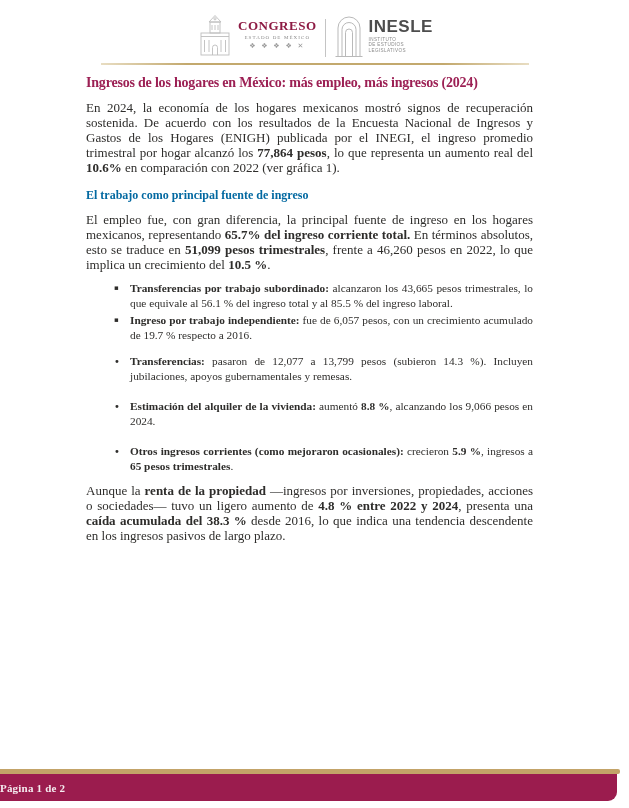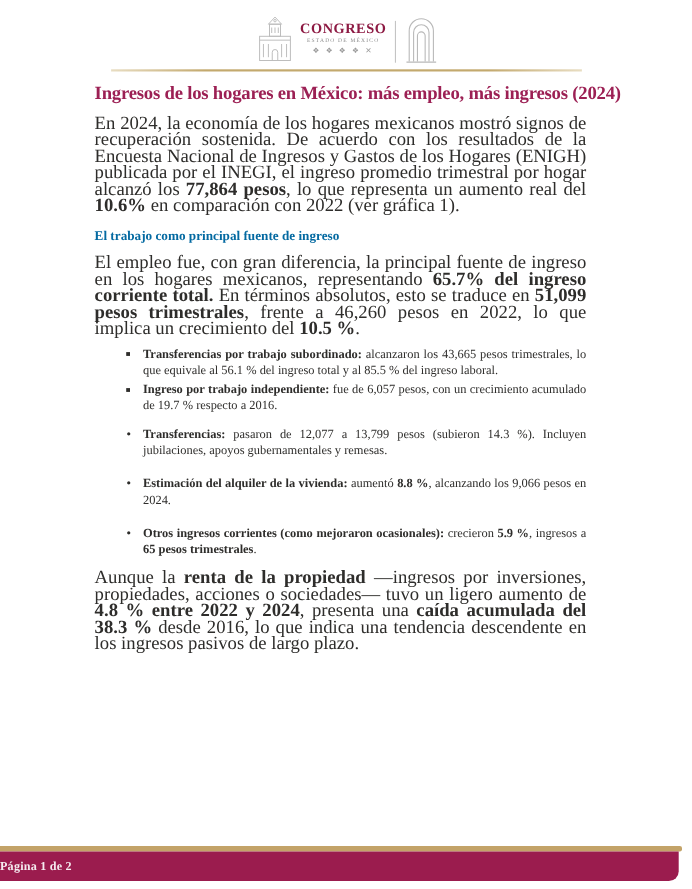--- a/index.html
+++ b/index.html
@@ -16,23 +16,23 @@
   .logo-divider{width:1px;height:38px;background:#c4c4c4;margin-top:5px;}
   .logo-right{display:flex;align-items:flex-start;gap:5px;}
   .inesle-text{display:flex;flex-direction:column;margin-top:6px;font-family:"Liberation Sans",sans-serif;}
   .inesle-name{font-weight:bold;color:#4d4d4d;font-size:17px;letter-spacing:.5px;line-height:17px;}
   .inesle-sub{font-size:4.6px;color:#8a8a8a;letter-spacing:.4px;line-height:5.4px;margin-top:2px;}
   .gold-rule{height:2px;background:linear-gradient(to right,#e8ddc2,#c3a96e 20%,#c3a96e 80%,#e8ddc2);
              width:428px;margin:3px auto 0 auto;}
 
   
   .content{width:447px;margin:0 auto 0 86px;}
-  .doc-title{font-size:17px;font-weight:bold;color:#9c2054;letter-spacing:-.2px;
+  .doc-title{font-size:14px;font-weight:bold;color:#9c2054;letter-spacing:-.2px;
              white-space:nowrap;margin:10px 0 0 0;}
-  .para{font-size:17px;line-height:15px;text-align:justify;margin:9px 0 0 0;}
+  .para{font-size:13px;line-height:15px;text-align:justify;margin:9px 0 0 0;}
   .sec-head{font-size:12px;font-weight:bold;color:#0369a1;margin:13px 0 0 0;}
   .b{font-weight:bold;}
 
   ul.blist{list-style:none;margin:9px 0 0 0;padding:0;}
   ul.blist li{display:flex;align-items:flex-start;margin:0 0 2px 0;}
   ul.blist .marker{width:16px;flex:0 0 16px;margin-left:28px;text-align:left;
                    font-family:"DejaVu Sans",sans-serif;color:#2e2d2b;}
   ul.sq .marker{font-size:7px;line-height:15px;}
   ul.rd .marker{font-size:10px;line-height:15px;}
   ul.blist .btext{flex:1;font-size:11.3px;line-height:15px;text-align:justify;}
@@ -81,20 +81,28 @@
 
       <div class="logo-right">
         <span>
           <svg width="30" height="46" viewBox="0 0 30 46" fill="none" stroke="#b9b9b9" stroke-width="1">
             <path d="M4 44 V16 A11 11 0 0 1 26 16 V44"></path>
             <path d="M8 44 V17.5 A7 7 0 0 1 22 17.5 V44"></path>
             <path d="M11.5 44 V20.5 A3.5 3.5 0 0 1 18.5 20.5 V44"></path>
             <path d="M1.5 44.5 H28.5"></path>
           </svg>
         </span>
+        <div class="inesle-text">
+          <div class="inesle-name">INESLE</div>
+          <div class="inesle-sub">
+            <div>INSTITUTO</div>
+            <div>DE ESTUDIOS</div>
+            <div>LEGISLATIVOS</div>
+          </div>
+        </div>
       </div>
 
     </div>
     <div class="gold-rule"></div>
   </header>
 
   <main class="content">
 
     <h1 class="doc-title">Ingresos de los hogares en México: más empleo, más ingresos (2024)</h1>
 

